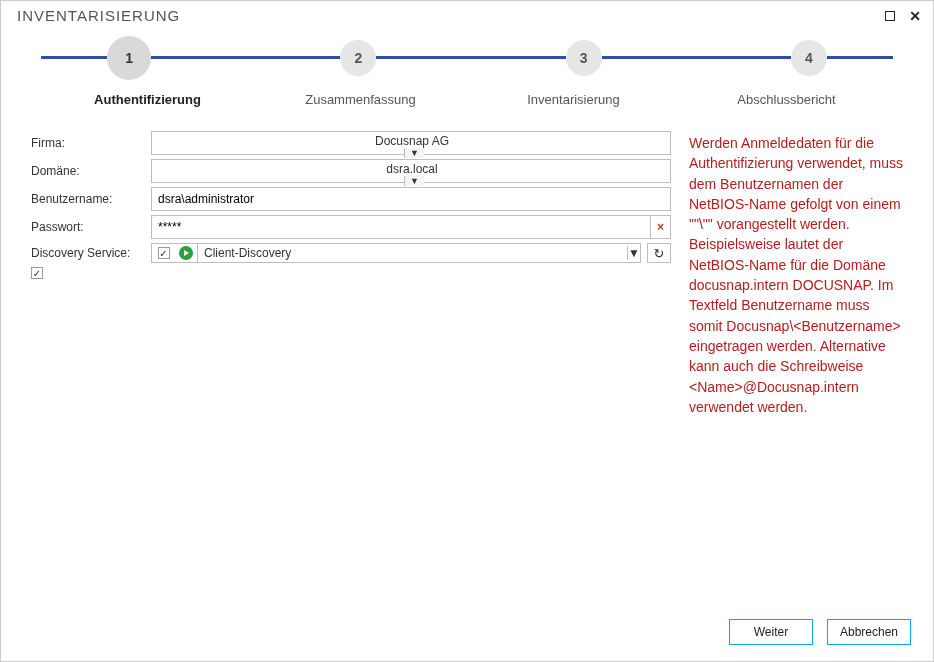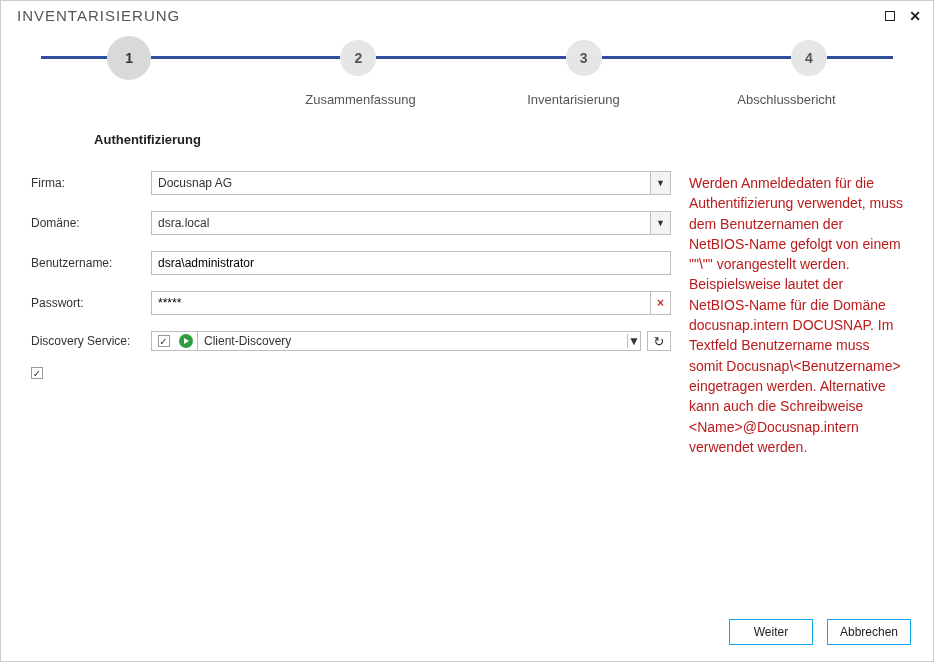--- a/index.html
+++ b/index.html
@@ -59,41 +59,41 @@
   .connector {
     flex: 1; height: 3px; background: #2f4f9c;
     position: relative; top: -1px; z-index: 1;
   }
   .connector.edge { flex: 0.35; }
   .step-labels {
     display: flex; justify-content: space-between;
     padding: 10px 0 0 0;
   }
   .step-label { flex: 1; text-align: center; color: #555; font-size: 13px; }
-  .step-label.active { color: #222; font-weight: bold; margin-top: 40px; }
+  .step-label.active { color: #222; font-weight: bold; }
 
   .content {
     display: flex; gap: 18px;
     padding: 18px 30px 0 30px;
   }
   .form-col { width: 640px; }
   .help-col { flex: 1; font-size: 14px; line-height: 1.45; color: #b91c1c; padding-top: 2px; }
 
-  .row { display: flex; align-items: center; margin-bottom: 16px; }
+  .row { display: flex; align-items: center; margin-bottom: 4px; }
   .row > label { width: 120px; color: #333; }
   .row .field { flex: 1; position: relative; display: flex; align-items: stretch; gap: 6px; }
 
   .input, .combo {
     width: 100%;
     border: 1px solid #bdbdbd;
     height: 24px;
     padding: 2px 6px;
     font-family: inherit; font-size: 12px;
     background: #fff;
-    display: flex; align-items: center;
+    display: flex; align-items: center; flex-direction: column;
   }
   .combo { justify-content: space-between; padding-right: 0; }
   .combo .combo-text { flex: 1; padding-right: 4px; }
   .combo .combo-btn, .icon-btn {
     width: 20px; height: 22px;
     border-left: 1px solid #bdbdbd;
     display: flex; align-items: center; justify-content: center;
     background: #f4f4f4;
     cursor: pointer;
   }

